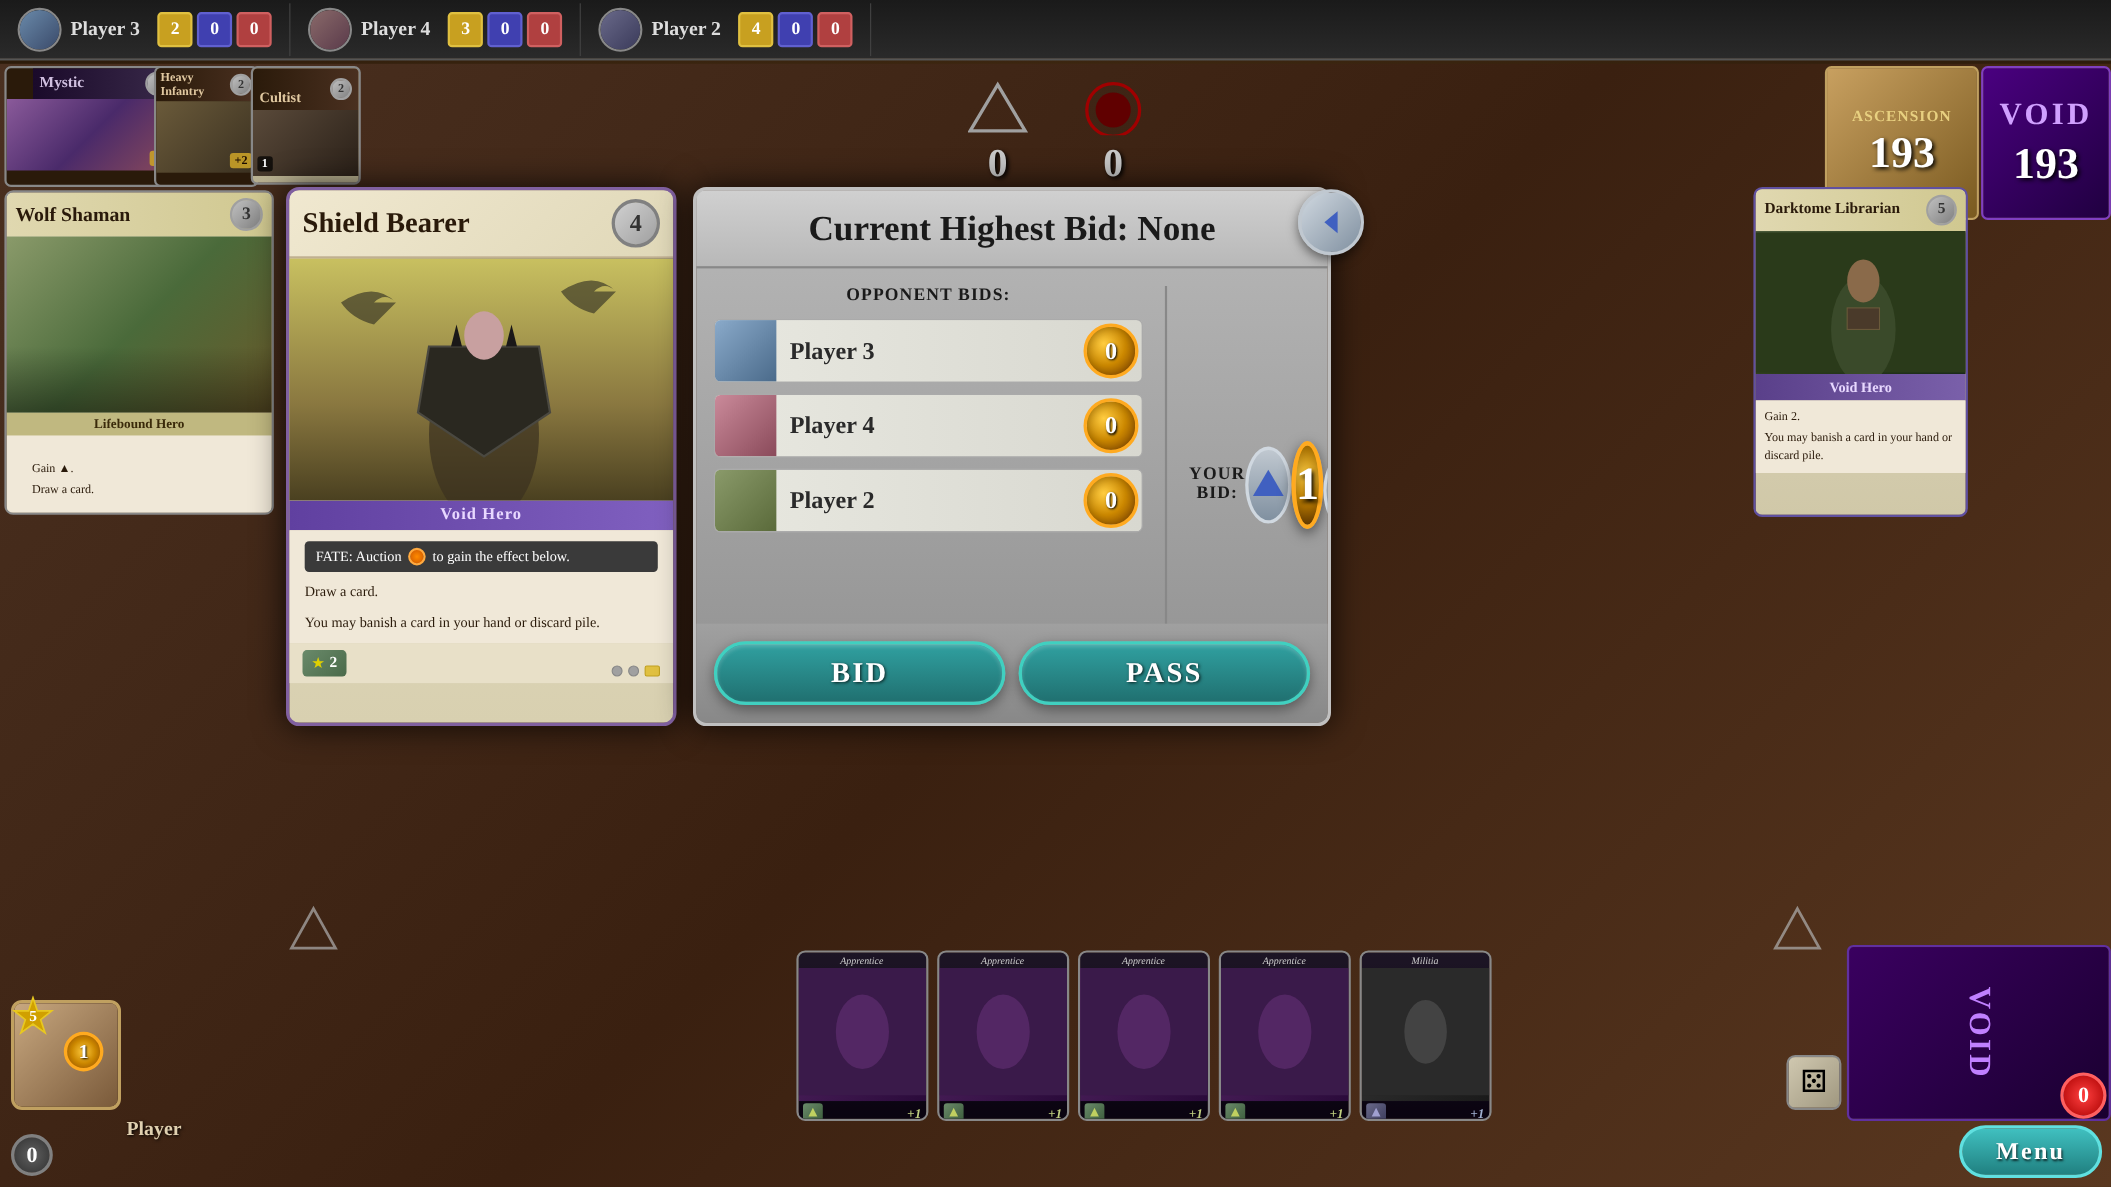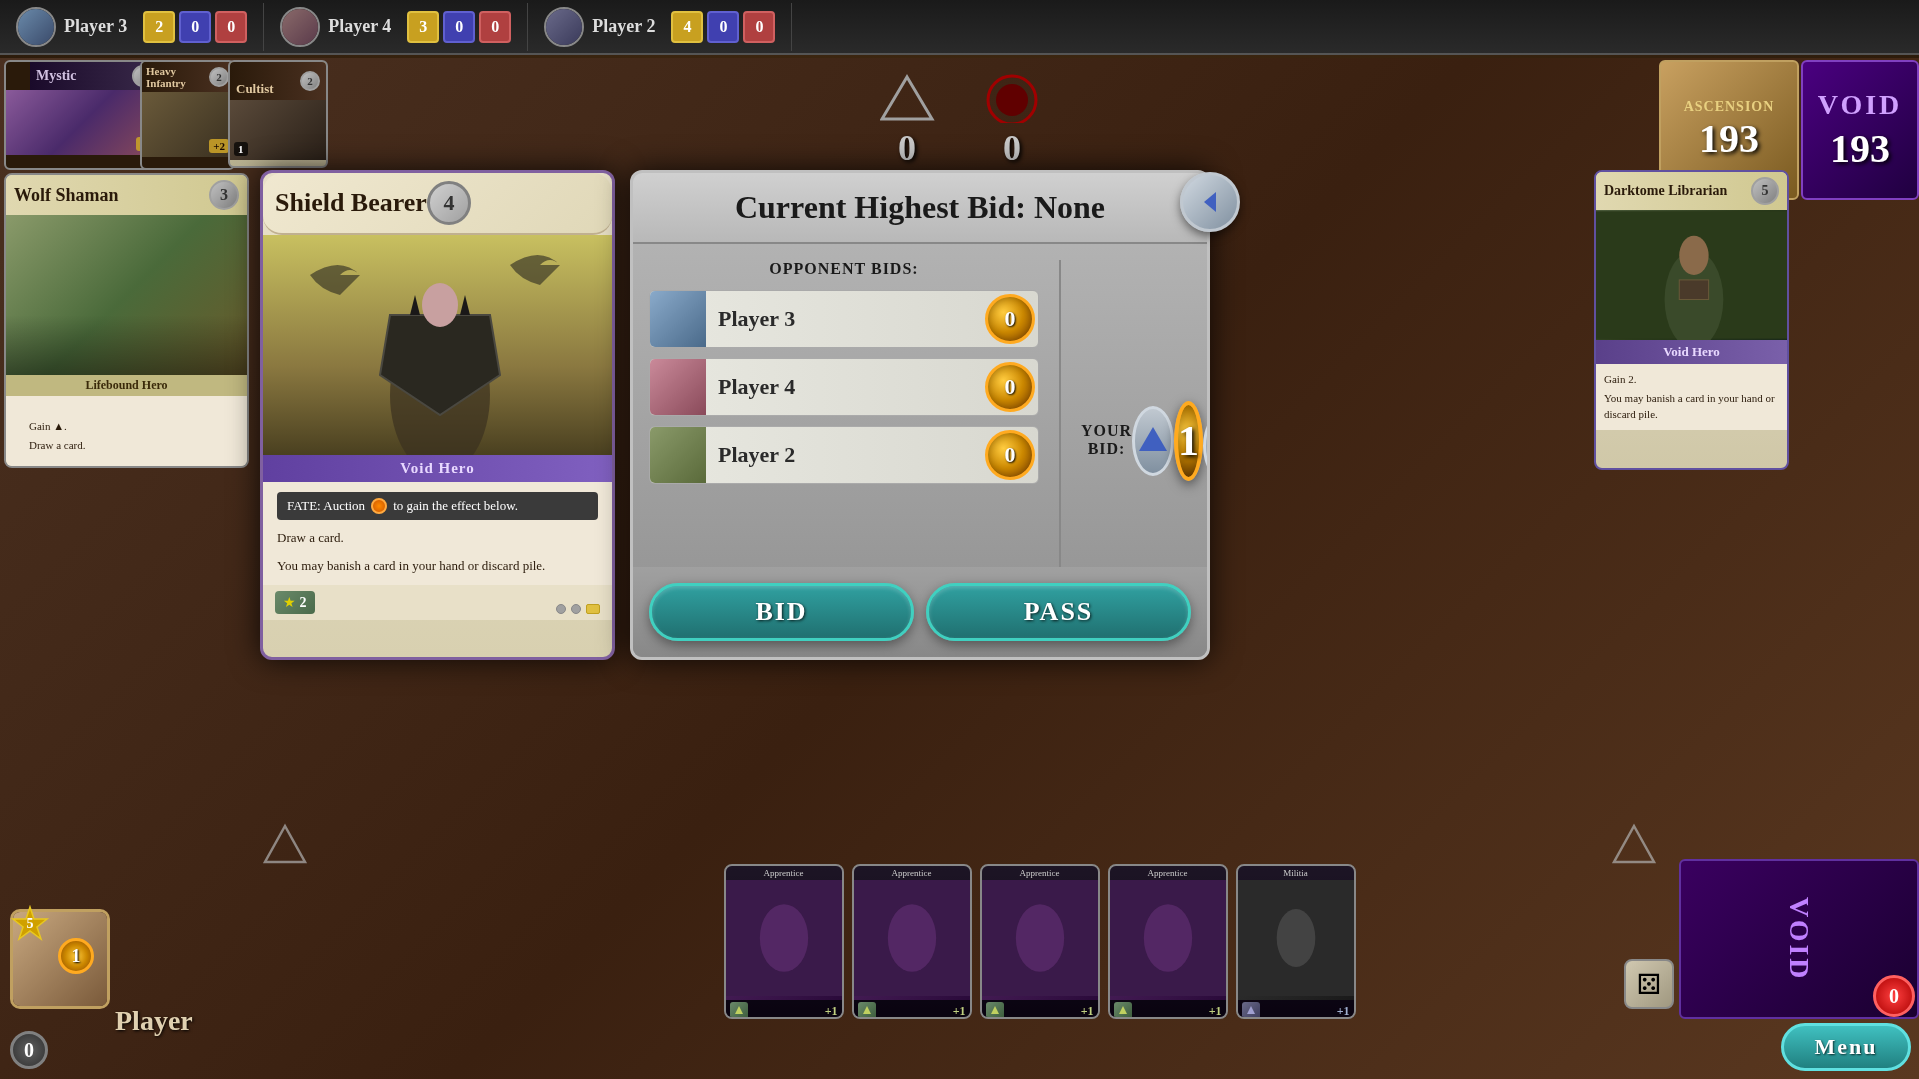--- a/index.html
+++ b/index.html
@@ -132,24 +132,23 @@
       border: 3px solid #8060a0;
       background: linear-gradient(180deg, #e8e0c8 0%, #d8d0b0 100%);
       overflow: hidden;
       box-shadow: 0 0 30px rgba(0,0,0,0.8);
     }
 
     .main-card-header {
       background: linear-gradient(135deg, #f0e8d0, #e0d8b8);
       padding: 8px 12px;
       display: flex;
-      justify-content: flex-start;
+      justify-content: space-between;
       align-items: center;
       border-bottom: 2px solid #c0b090;
-      border-radius: 19px;
     }
 
     .card-title {
       font-size: 26px;
       font-weight: bold;
       color: #2a1a0a;
       font-family: serif;
     }
 
     .cost-badge {
@@ -467,20 +466,21 @@
     }
 
     .hand-card {
       width: 120px;
       height: 155px;
       border-radius: 8px;
       border: 2px solid #888;
       background: linear-gradient(180deg, #3a2a4a, #1a0a2a);
       overflow: hidden;
       flex-shrink: 0;
+      font-style: italic;
     }
 
     .hand-card-type {
       background: rgba(0,0,0,0.5);
       color: #ccc;
       font-size: 9px;
       text-align: center;
       padding: 2px;
     }
 
@@ -967,21 +967,21 @@
   <div style="position:absolute;bottom:135px;left:10px;width:40px;height:40px;display:flex;align-items:center;justify-content:center;">
     <svg width="40" height="38" viewBox="0 0 40 38">
       <polygon points="20,2 24,14 37,14 27,22 31,34 20,26 9,34 13,22 3,14 16,14" fill="#d0a000" stroke="#e8c820" stroke-width="1.5"></polygon>
       <text x="20" y="23" text-anchor="middle" fill="white" font-size="14" font-weight="bold">5</text>
     </svg>
   </div>
 
   <div style="position:absolute;bottom:105px;left:58px;width:36px;height:36px;border-radius:50%;background:radial-gradient(circle,#ffcc40,#cc8800,#884400);border:3px solid #ffaa20;display:flex;align-items:center;justify-content:center;font-size:18px;font-weight:bold;color:white;text-shadow:1px 1px 2px #000;">1</div>
 
   <div style="position:absolute;bottom:42px;left:0;width:230px;display:flex;align-items:center;justify-content:flex-start;gap:8px;padding-left:115px;">
-    <span style="font-size:28px;color:#e0d0b0;font-weight:bold;text-shadow:1px 1px 3px #000;">Player</span>
+    <span style="font-size:18px;color:#e0d0b0;font-weight:bold;text-shadow:1px 1px 3px #000;">Player</span>
   </div>
 
   <div style="position:absolute;bottom:10px;left:10px;width:38px;height:38px;border-radius:50%;background:radial-gradient(circle,#606060,#303030);border:3px solid #808080;display:flex;align-items:center;justify-content:center;font-size:20px;font-weight:bold;color:white;">0</div>
 </div>
 
 <div class="hand-cards">
 
   <div class="hand-card">
     <div class="hand-card-type">Apprentice</div>
     <div class="hand-card-art apprentice">

